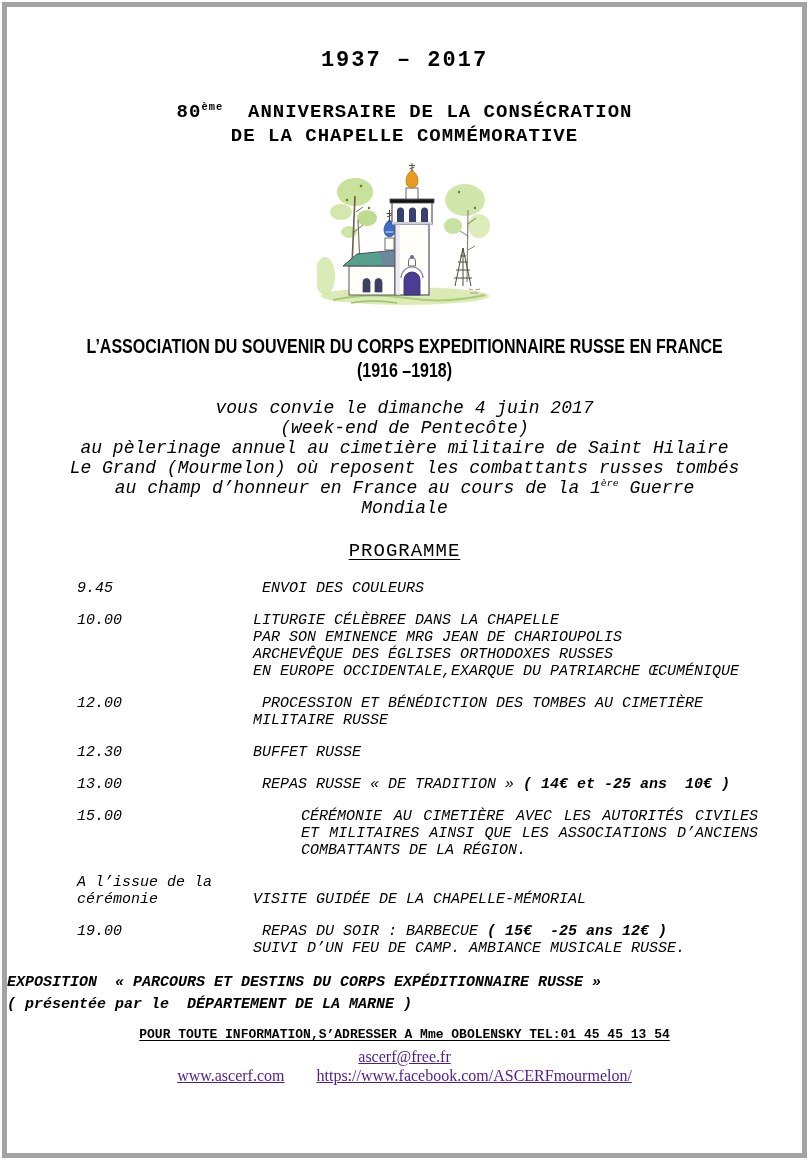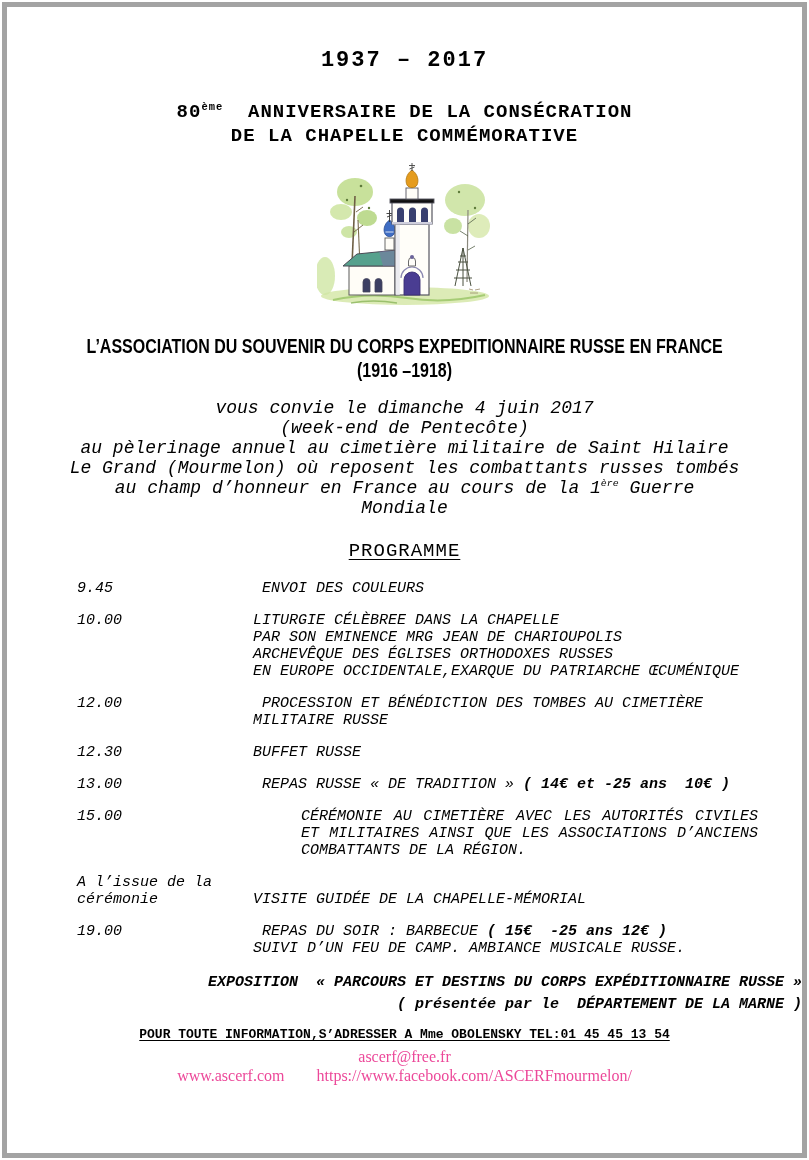--- a/index.html
+++ b/index.html
@@ -67,39 +67,39 @@
     line-height:17px;
   }
   .prow { display:flex; margin-bottom:15px;gap:24px; }
   .ptime { width:152px; flex:none; white-space:pre-line; }
   .pdesc { width:505px; }
   .pdesc div { white-space:pre-wrap; }
   .prow.justify .pdesc div { white-space:normal; text-align:justify;margin-left:48px; }
   .b { font-weight:bold; }
   .expo {
     margin-top:8px;
-    text-align:right;
+    text-align:left;
     font-weight:bold;
     font-style:italic;
     font-size:15px;
     line-height:22px;
   }
   .expo div { white-space:pre; }
   .footer { margin-top:10px; text-align:center; }
   .finfo {
     font-weight:bold;
     font-size:13px;
     line-height:17px;
     text-decoration:underline;
     text-underline-offset:2px;
     white-space:pre;
   }
   .flinks { font-family:"Liberation Serif", serif; font-size:16px; line-height:19px; }
   .email-line { margin-top:4px; }
-  a.doclink { color:#ec4899; cursor:pointer; }
+  a.doclink { color:#4c1d95; text-decoration:underline; cursor:pointer; }
   .links-line a + a { margin-left:28px; }
 </style>
 </head>
 <body>
 
 <div class="page">
 
   <div class="years">1937 – 2017</div>
 
   <div class="main-title">

